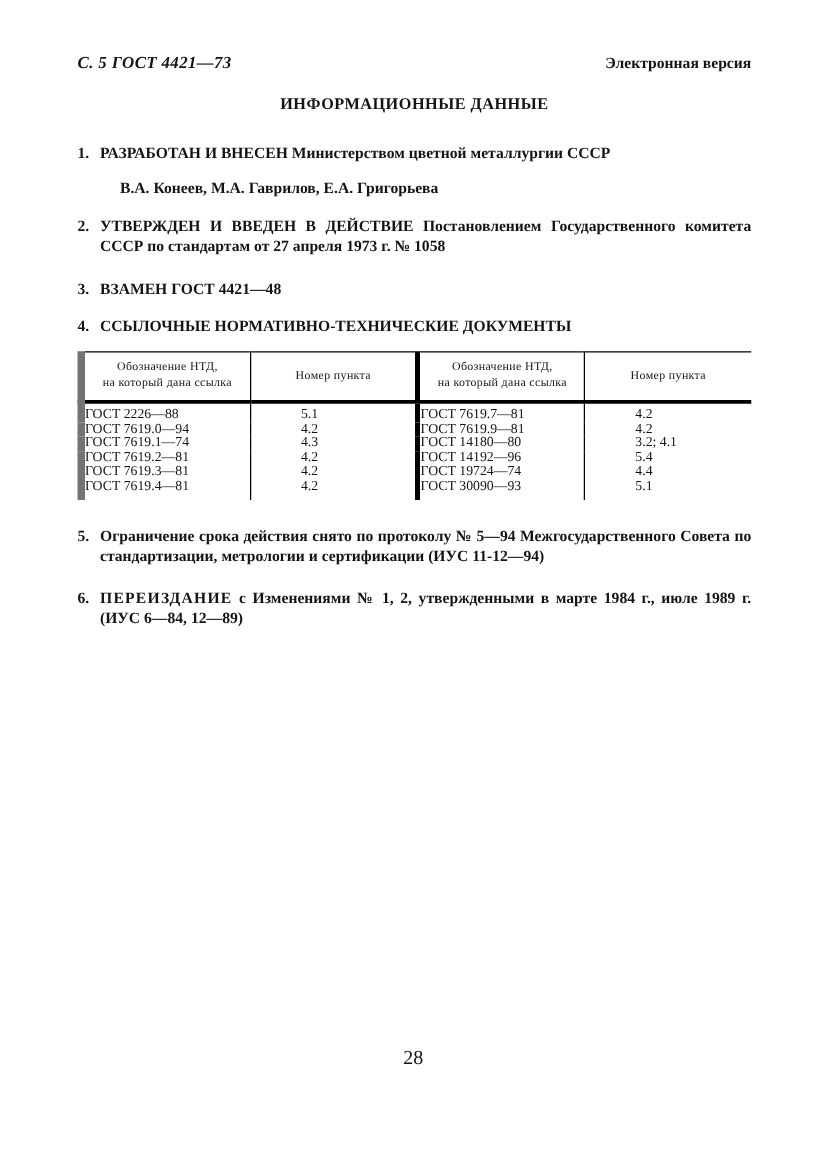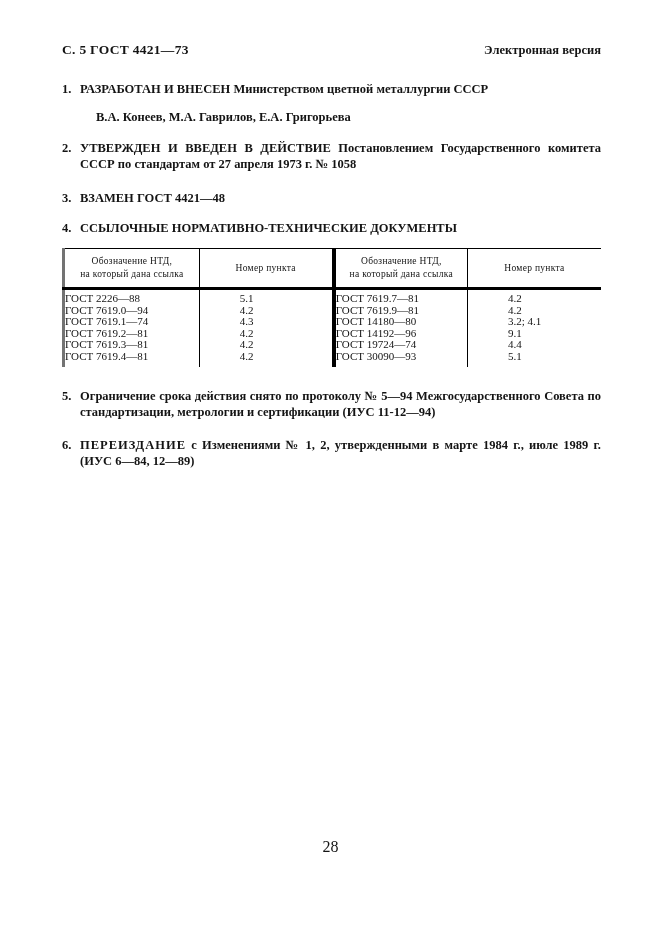--- a/index.html
+++ b/index.html
@@ -13,21 +13,21 @@
     font-family: "Liberation Serif", "DejaVu Serif", serif;
     padding: 42px 60px 0 62px;
     overflow: hidden;
   }
   .page-header {
     display: flex;
     justify-content: space-between;
     align-items: baseline;
     font-weight: bold;
   }
-  .hdr-left  { font-size: 13.5px; letter-spacing: 0.3px; }
+  .hdr-left  { font-size: 13.5px; letter-spacing: 0.3px; font-style: italic; }
   .hdr-right { font-size: 12.5px; }
   .doc-title {
     margin-top: 17px;
     text-align: center;
     font-size: 13px;
     font-weight: bold;
     letter-spacing: 0.4px;
   }
   .item {
     display: flex;
@@ -55,21 +55,21 @@
   .item-3 { margin-top: 18px; }
   .item-4 { margin-top: 14px; }
   .item-5 { margin-top: 21px; }
   .item-6 { margin-top: 17px; }
 
   table.ref-table {
     margin-top: 12px;
     width: 539px;
     border-collapse: collapse;
     border-top: 1px solid #000;
-    border-left: 3px solid #737373;
+    border-left: 6px solid #737373;
   }
   .ref-table th {
     font-weight: normal;
     font-size: 9.5px;
     line-height: 13px;
     letter-spacing: 0.3px;
     text-align: center;
     vertical-align: middle;
     white-space: pre-line;
     padding: 6px 4px;
@@ -100,20 +100,21 @@
 </head>
 <body>
 
 <div class="page">
 
   <div class="page-header">
     <span class="hdr-left">С. 5 ГОСТ 4421—73</span>
     <span class="hdr-right">Электронная версия</span>
   </div>
 
+  <div class="doc-title">ИНФОРМАЦИОННЫЕ ДАННЫЕ</div>
 
   <div class="item item-1">
     <span class="num">1.</span>
     <span class="body"><span>РАЗРАБОТАН И ВНЕСЕН</span> <span>Министерством цветной металлургии СССР</span></span>
   </div>
 
   <div class="developers">В.А. Конеев, М.А. Гаврилов, Е.А. Григорьева</div>
 
   <div class="item item-2">
     <span class="num">2.</span>
@@ -163,21 +164,21 @@
       <tr>
         <td class="ntd bthin">ГОСТ 7619.1—74</td>
         <td class="pnum bthick">4.3</td>
         <td class="ntd bthin">ГОСТ 14180—80</td>
         <td class="pnum">3.2; 4.1</td>
       </tr>
       <tr>
         <td class="ntd bthin">ГОСТ 7619.2—81</td>
         <td class="pnum bthick">4.2</td>
         <td class="ntd bthin">ГОСТ 14192—96</td>
-        <td class="pnum">9.1</td>
+        <td class="pnum">5.4</td>
       </tr>
       <tr>
         <td class="ntd bthin">ГОСТ 7619.3—81</td>
         <td class="pnum bthick">4.2</td>
         <td class="ntd bthin">ГОСТ 19724—74</td>
         <td class="pnum">4.4</td>
       </tr>
       <tr>
         <td class="ntd bthin">ГОСТ 7619.4—81</td>
         <td class="pnum bthick">4.2</td>

